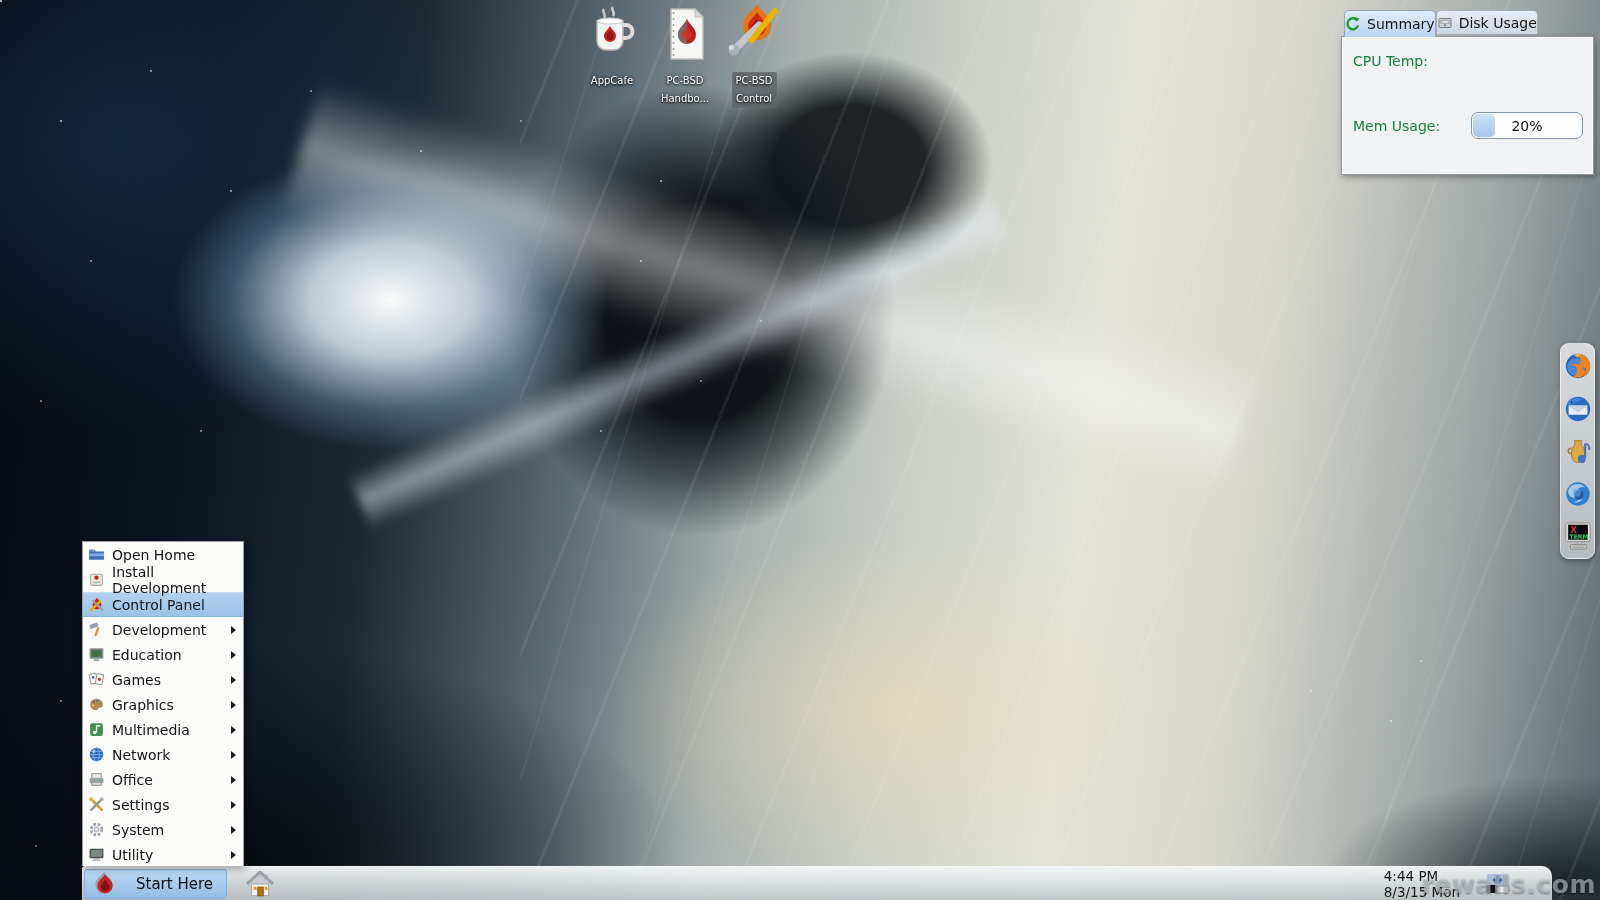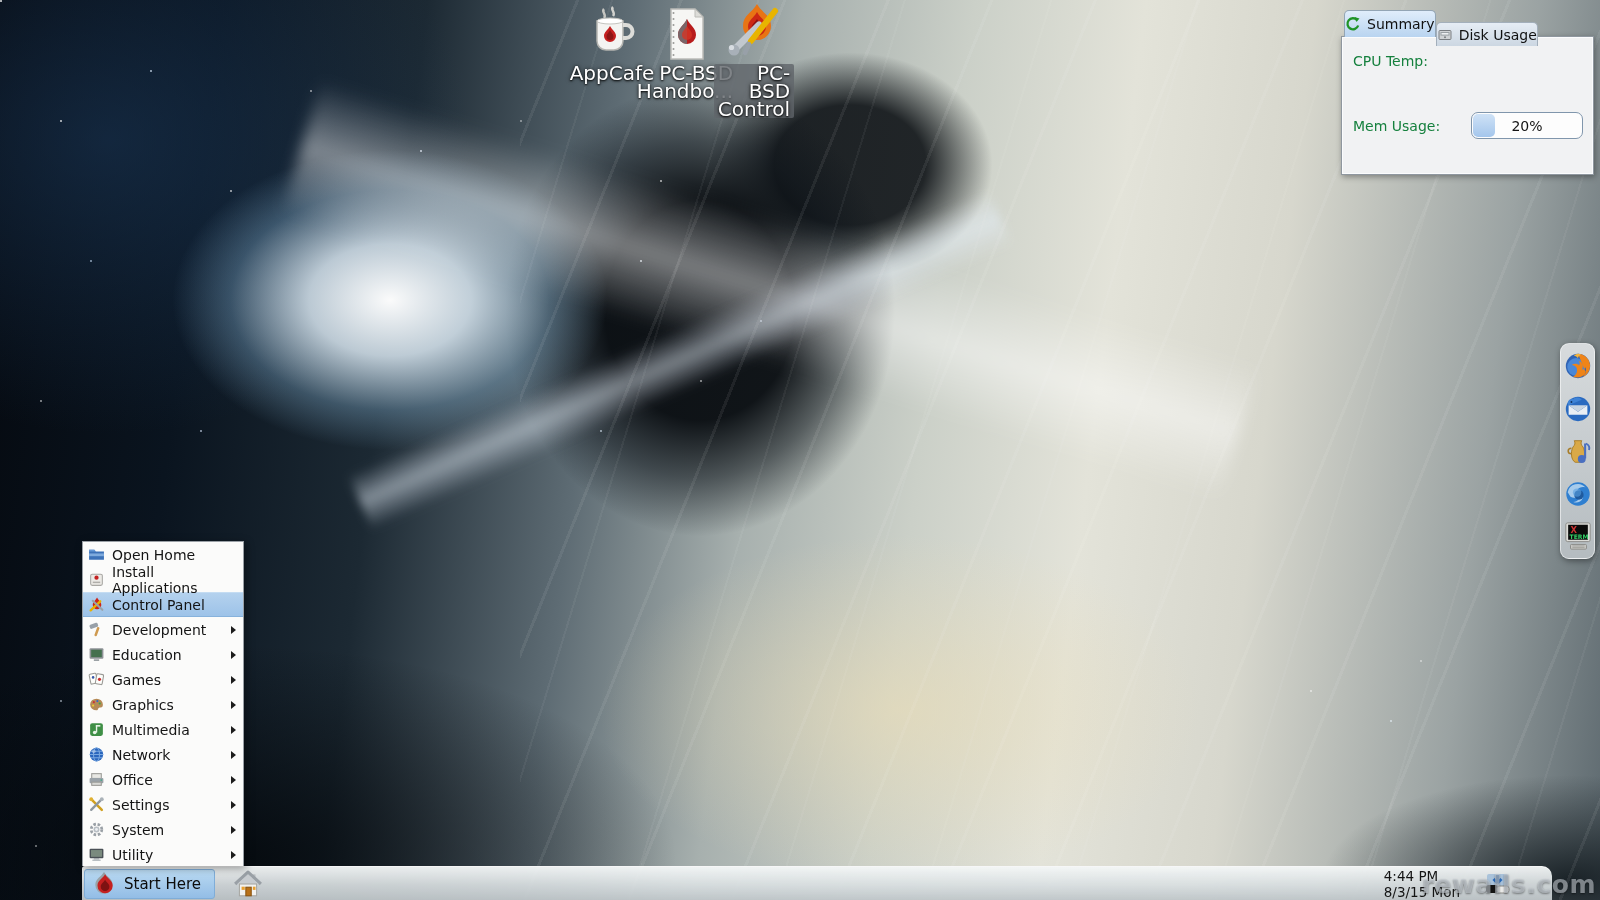--- a/index.html
+++ b/index.html
@@ -33,31 +33,31 @@
       90px 260px rgba(200,225,250,.7),310px 90px rgba(255,255,255,.6),420px 150px rgba(230,240,255,.8),
       40px 400px rgba(255,255,255,.6),200px 430px rgba(220,235,255,.7),520px 120px rgba(255,255,255,.5),
       640px 260px rgba(235,245,255,.8),700px 380px rgba(255,255,255,.6),600px 430px rgba(225,238,255,.7),
       120px 560px rgba(255,255,255,.5),60px 700px rgba(230,240,255,.6),170px 820px rgba(255,255,255,.6),
       35px 845px rgba(255,255,255,.5),660px 180px rgba(255,255,255,.7),760px 320px rgba(220,235,255,.6),
       1310px 690px rgba(255,255,255,.6),1390px 720px rgba(235,245,255,.7),1420px 660px rgba(255,255,255,.5);}
 
   
   .desktop-icon{position:absolute;width:74px;display:flex;flex-direction:column;align-items:center;cursor:default;}
   .di-img{width:56px;height:56px;}
-  .di-label{margin-top:2px;font-size:20px;color:#fff;line-height:18px;text-align:right;
+  .di-label{margin-top:10px;font-size:10px;color:#fff;line-height:18px;text-align:center;
     text-shadow:0 1px 2px rgba(0,0,0,.95),0 0 4px rgba(0,0,0,.7);}
   .di-label.boxed{background:rgba(96,101,106,.8);border-radius:2px;padding:0 4px;}
 
   
   .widget{position:absolute;left:1341px;top:10px;width:253px;height:165px;font-size:14px;}
   .w-tabs{position:relative;height:27px;display:flex;padding-left:3px;z-index:2;}
   .w-tab{display:flex;align-items:center;gap:6px;padding:0 0;border:1px solid #93a5b5;border-bottom:none;
     border-radius:5px 5px 0 0;white-space:nowrap;}
   .w-tab.active{background:linear-gradient(#e0edfb,#b9d4f0);height:27px;}
-  .w-tab.inactive{background:linear-gradient(#e6edf5,#ccd7e2);height:24px;margin-top:12px;border-color:#a3afbb;}
+  .w-tab.inactive{background:linear-gradient(#e6edf5,#ccd7e2);height:24px;margin-top:0;border-color:#a3afbb;}
   .w-tab svg{width:16px;height:16px;}
   .w-body{position:absolute;left:0;top:26px;right:0;bottom:0;background:#f1f2f3;border:1px solid #8f979f;
     box-shadow:inset 0 0 0 1px #fbfcfd,1px 2px 6px rgba(0,0,0,.35);}
   .w-row{position:absolute;left:11px;right:10px;height:27px;display:flex;align-items:center;}
   .w-row .lbl{color:#15803d;}
   .pbar{position:absolute;right:0;width:112px;height:27px;border:1px solid #8096ac;border-radius:7px;background:#fdfdfd;overflow:hidden;}
   .pfill{position:absolute;left:1px;top:1px;bottom:1px;min-width:4px;border-radius:5px;
     background:linear-gradient(180deg,#cfe2f6,#a4c6ec);}
   .pval{position:absolute;inset:0;display:flex;align-items:center;justify-content:center;font-size:14px;color:#141414;}
 
@@ -67,21 +67,21 @@
   .menu-item{height:25px;display:flex;align-items:center;gap:7px;padding-left:5px;font-size:14px;color:#141414;cursor:default;}
   .menu-item svg{width:17px;height:17px;flex:none;}
   .menu-item.selected{background:linear-gradient(#b5d2ee,#9cc2e8);box-shadow:inset 0 -1px 0 #87b2dc, inset 0 1px 0 #c4dcf2;}
   .arr{width:0;height:0;border-left:5px solid #1c1c1c;border-top:4px solid transparent;border-bottom:4px solid transparent;
     margin-left:auto;margin-right:7px;flex:none;}
 
   
   .taskbar{position:absolute;left:82px;top:866px;width:1470px;height:34px;border-radius:3px 10px 0 0;
     background:linear-gradient(180deg,rgba(243,246,246,.96),rgba(216,222,224,.93) 55%,rgba(191,198,201,.96));
     border-top:1px solid rgba(255,255,255,.85);display:flex;align-items:center;z-index:4;}
-  .start-btn{height:30px;margin-left:2px;padding:0 13px 0 6px;display:flex;align-items:center;gap:7px;
+  .start-btn{height:30px;margin-left:2px;padding:0 13px 0 6px;display:flex;align-items:center;gap:19px;
     background:linear-gradient(#badaf2,#93bde6);border-radius:3px;border:1px solid #7fadd8;font-size:15px;color:#0c0c0c;cursor:default;}
   .start-btn svg{width:26px;height:26px;}
   .home-btn{margin-left:16px;width:34px;height:32px;display:flex;align-items:center;justify-content:center;cursor:default;}
   .home-btn svg{width:30px;height:30px;}
   .tb-clock{position:absolute;right:92px;top:1px;text-align:left;font-weight:normal;font-size:13.5px;line-height:16px;color:#141414;cursor:default;}
   .tray-icon{position:absolute;right:40px;top:3px;width:30px;height:28px;cursor:default;}
   .tray-icon svg{width:30px;height:28px;}
 
   
   .dock{position:absolute;right:5px;top:343px;width:35px;height:216px;border-radius:9px;
@@ -246,21 +246,21 @@
         <rect x="1" y="7" width="14" height="2.6" fill="#7fabdd"></rect>
       </svg>
       <span>Open Home</span>
     </div>
     <div class="menu-item">
       <svg viewBox="0 0 16 16">
         <rect x="2.5" y="3" width="11" height="10.5" rx="1.5" fill="#eceae6" stroke="#a9a8a4"></rect>
         <circle cx="8" cy="6.3" r="2" fill="#c42020"></circle>
         <rect x="4.5" y="10" width="7" height="1.4" fill="#b0aeaa"></rect>
       </svg>
-      <span>Install Applications</span>
+      <span>Install Development</span>
     </div>
     <div class="menu-item selected">
       <svg viewBox="0 0 16 16">
         <path d="M8.5 1.5C7 4.5 4.5 5.5 4.5 8.5a4 4 0 0 0 8 0c0-3-2.5-4-4-7z" fill="#cc2418"></path>
         <path d="M2.5 13.5l9-8.5" stroke="#e8b200" stroke-width="2.2" stroke-linecap="round"></path>
         <path d="M13.5 13l-9-8.5" stroke="#9aa2aa" stroke-width="2" stroke-linecap="round"></path>
       </svg>
       <span>Control Panel</span>
     </div>
     <div class="menu-item">

